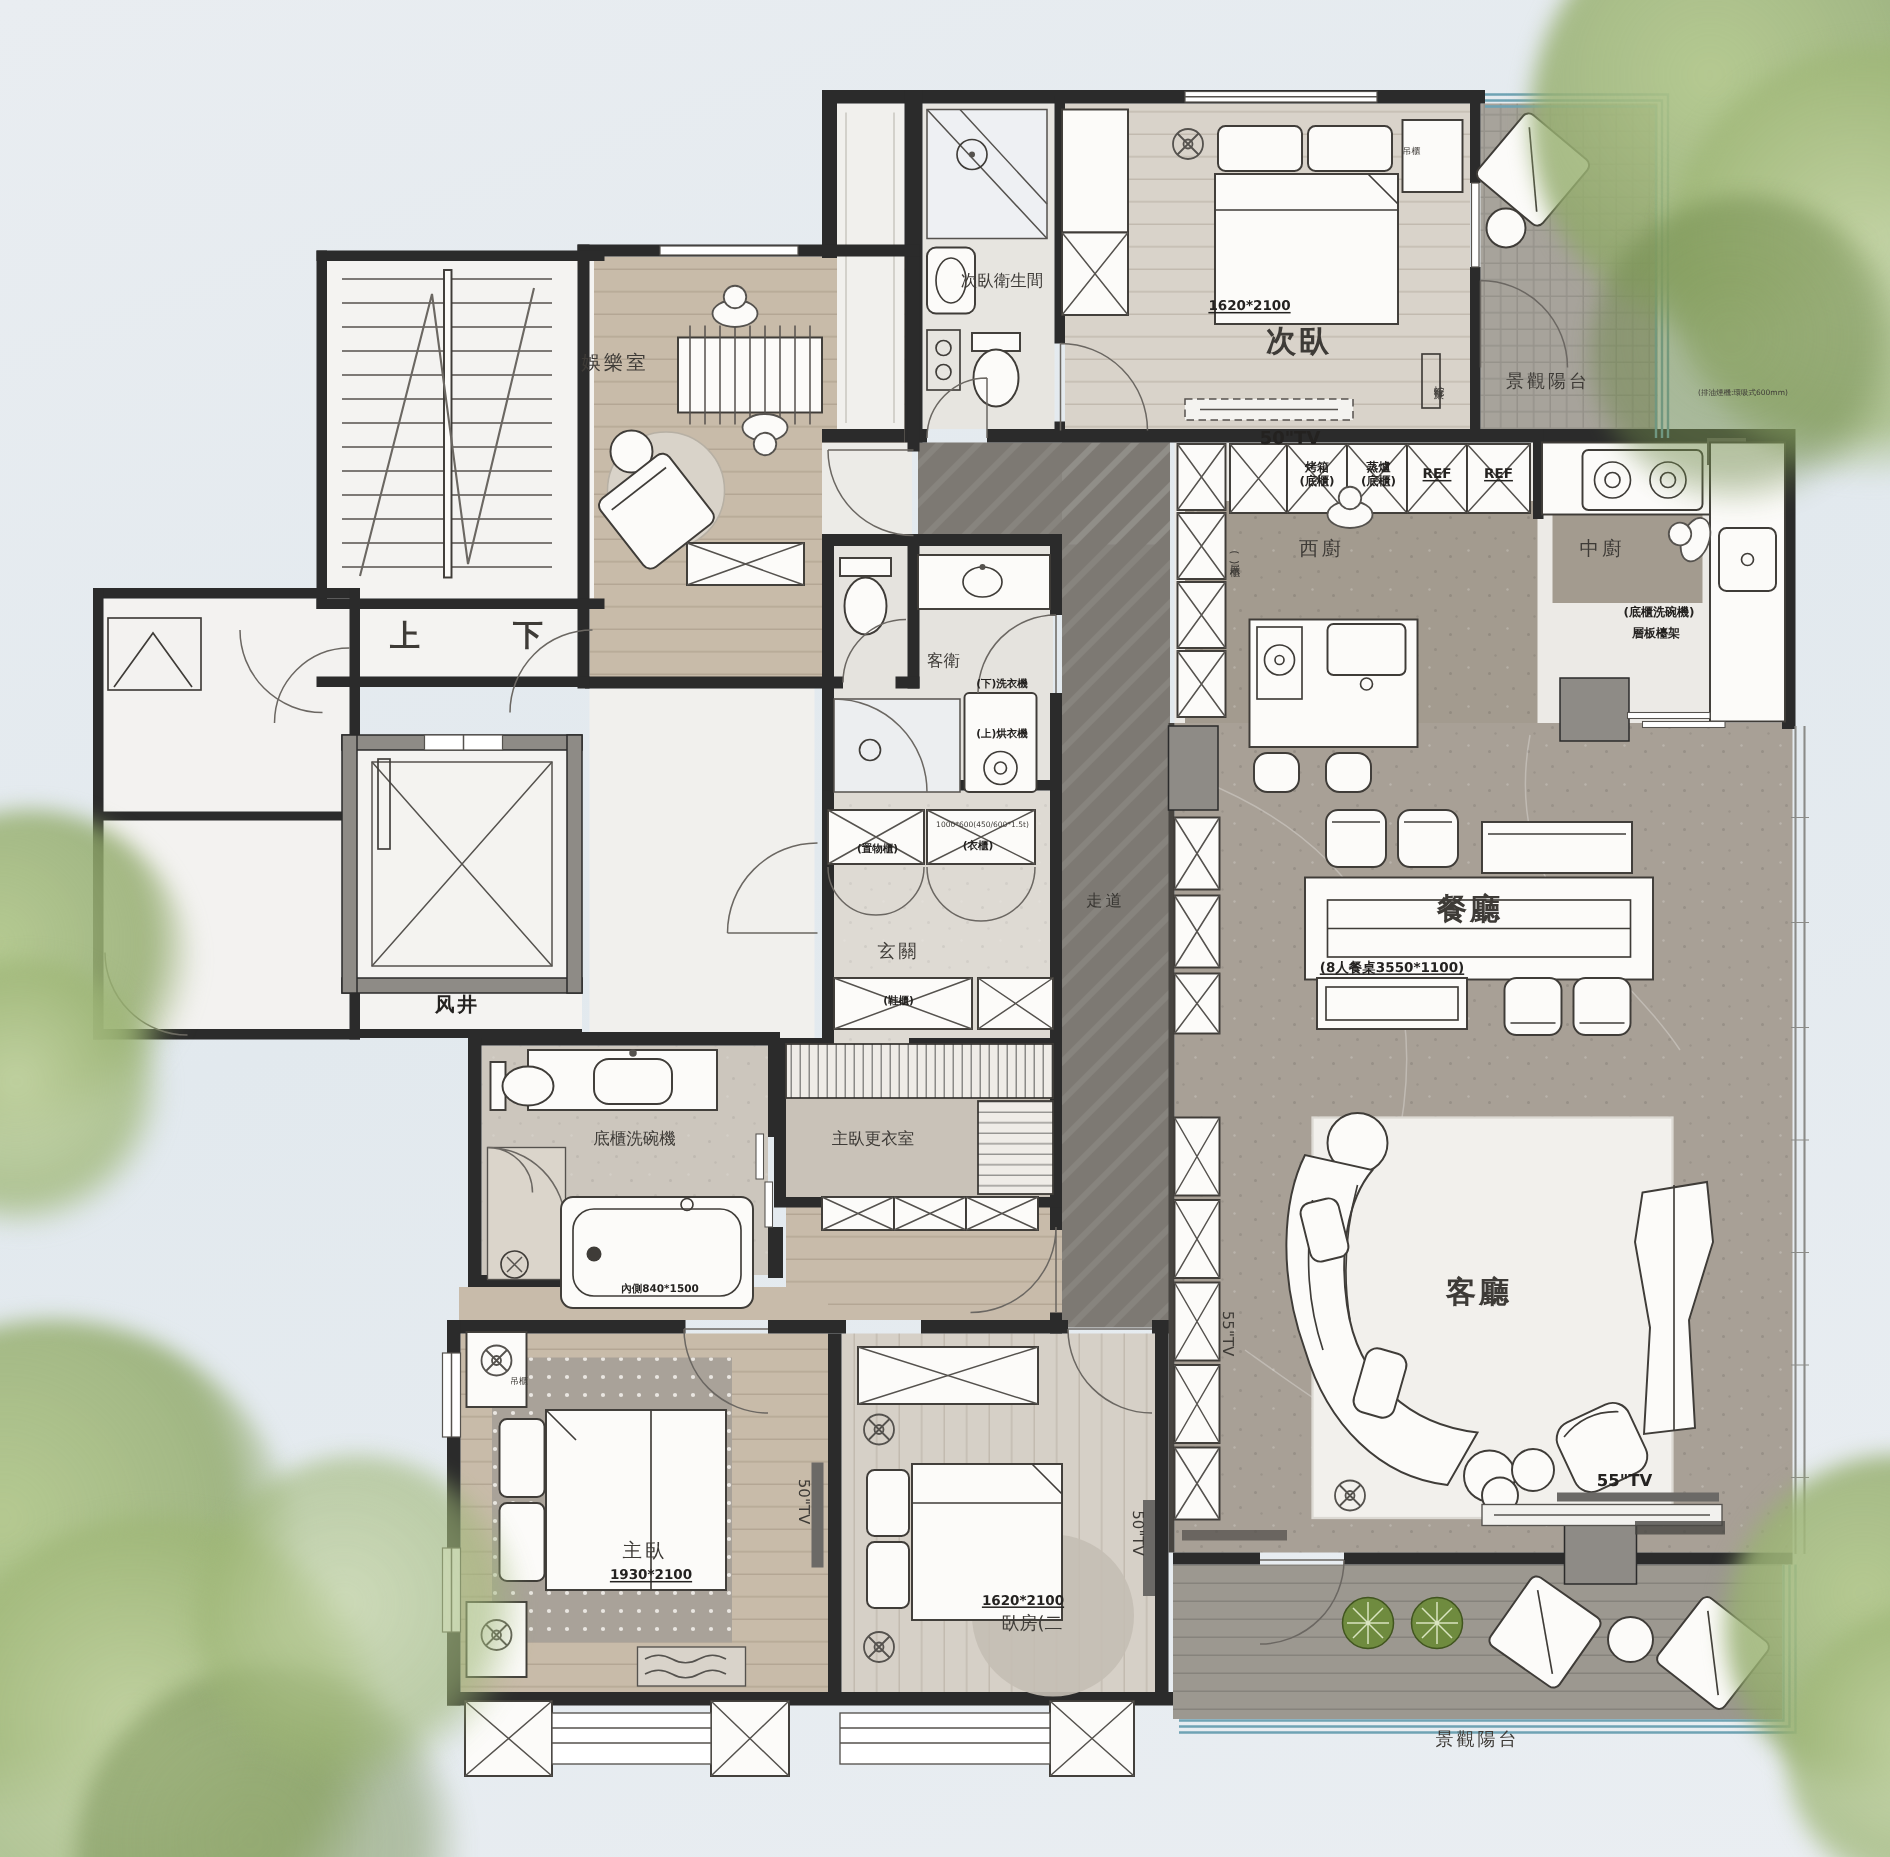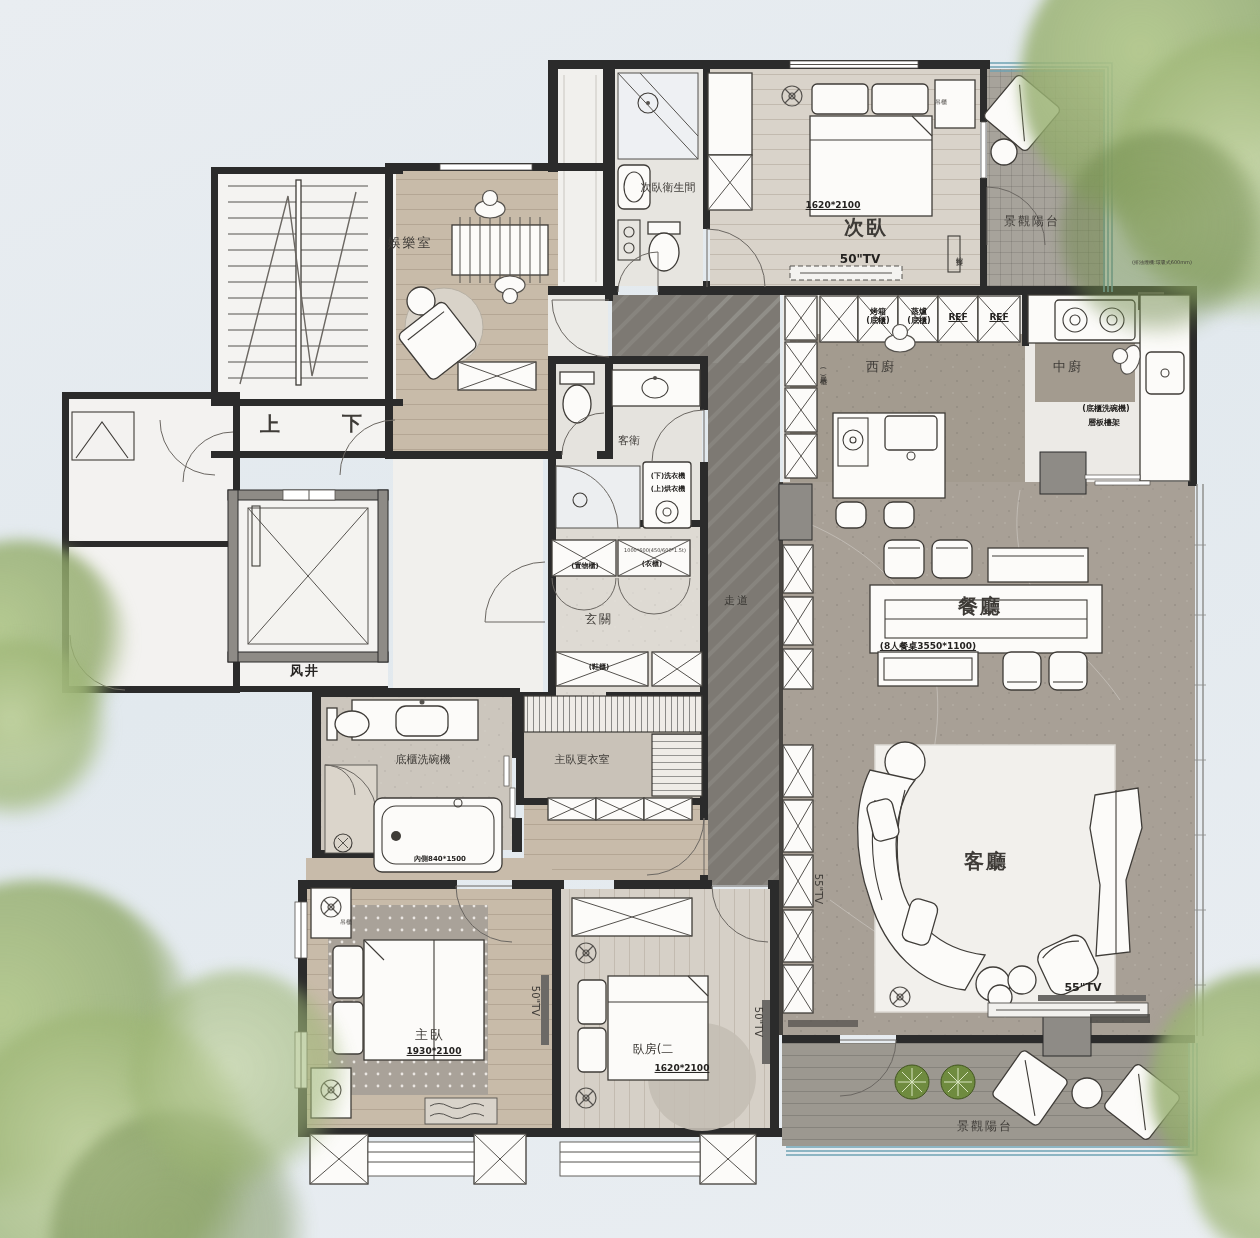--- a/index.html
+++ b/index.html
@@ -20,21 +20,21 @@
   .x{fill:none;stroke:#55524e;stroke-width:1;}
   .arc{fill:none;stroke:#6b6762;stroke-width:1;}
   .gl{fill:none;stroke:#6fa3b4;stroke-width:1.6;}
   .dk{fill:#5d5a56;}
   .lbl{position:absolute;transform:translate(-50%,-50%);color:#3e3b37;white-space:pre-line;
        text-align:center;line-height:1.12;pointer-events:none;}
   .b{font-weight:bold;color:#242220;}
   .ls2{letter-spacing:2px;}
   .s14{font-size:20px;font-weight:bold;}
   .s13{font-size:13px;}
-  .s12{font-size:12px;}
+  .s12{font-size:12px;margin-top:33px;}
   .s11{font-size:11px;}
   .s10{font-size:10px;}
   .s9{font-size:9px;text-decoration:underline;}
   .s8{font-size:8px;}
   .s7{font-size:7px;}
   .s6{font-size:6px;}
   .s5{font-size:5px;}
   .rot{transform:translate(-50%,-50%) rotate(90deg);}
   .vcjk{writing-mode:vertical-rl;transform:translate(-50%,-50%);letter-spacing:1px;}
 </style>
@@ -556,34 +556,34 @@
   <div class="lbl s13 ls2" style="left:1068px;top:367px">中廚</div>
   <div class="lbl s8 b" style="left:1106px;top:409px">(底櫃洗碗機)</div>
   <div class="lbl s8 b" style="left:1104px;top:423px">層板檯架</div>
   <div class="lbl s14 ls2" style="left:980px;top:606px">餐廳</div>
   <div class="lbl s9 b" style="left:928px;top:646px">(8人餐桌3550*1100)</div>
   <div class="lbl s14 ls2" style="left:986px;top:861px">客廳</div>
   <div class="lbl s11 b" style="left:1083px;top:988px">55"TV</div>
   <div class="lbl s10 rot" style="left:818px;top:889px">55"TV</div>
   <div class="lbl s11 ls2" style="left:737px;top:601px;color:#3a3834">走道</div>
   <div class="lbl s11" style="left:629px;top:441px">客衛</div>
-  <div class="lbl s7 b" style="left:668px;top:477px">(下)洗衣機</div>
+  <div class="lbl s7 b" style="left:668px;top:457px">(下)洗衣機</div>
   <div class="lbl s7 b" style="left:668px;top:490px">(上)烘衣機</div>
-  <div class="lbl s12 ls2" style="left:599px;top:620px">玄關</div>
+  <div class="lbl s12 ls2" style="left:599px;top:602px">玄關</div>
   <div class="lbl s7 b" style="left:585px;top:567px">(置物櫃)</div>
   <div class="lbl s7 b" style="left:652px;top:565px">(衣櫃)</div>
   <div class="lbl s5" style="left:655px;top:551px">1000*600(450/600*1.5t)</div>
   <div class="lbl s7 b" style="left:599px;top:668px">(鞋櫃)</div>
   <div class="lbl s11" style="left:423px;top:760px">底櫃洗碗機</div>
   <div class="lbl s7 b" style="left:440px;top:860px">內側840*1500</div>
   <div class="lbl s11" style="left:582px;top:760px">主臥更衣室</div>
   <div class="lbl s13 ls2" style="left:430px;top:1035px">主臥</div>
   <div class="lbl s9 b" style="left:434px;top:1051px">1930*2100</div>
   <div class="lbl s10 rot" style="left:535px;top:1001px">50"TV</div>
   <div class="lbl s6" style="left:346px;top:922px">吊櫃</div>
-  <div class="lbl s12" style="left:653px;top:1050px">臥房(二</div>
+  <div class="lbl s12" style="left:688px;top:1050px">臥房(二</div>
   <div class="lbl s9 b" style="left:682px;top:1068px">1620*2100</div>
   <div class="lbl s10 rot" style="left:758px;top:1022px">50"TV</div>
   <div class="lbl s12 ls2" style="left:985px;top:1127px">景觀陽台</div>
   <div class="lbl s13 ls2 b" style="left:305px;top:671px">风井</div>
   <div class="lbl s14" style="left:270px;top:424px">上</div>
   <div class="lbl s14" style="left:352px;top:423px">下</div>
 </div>
 
 </body></html>

